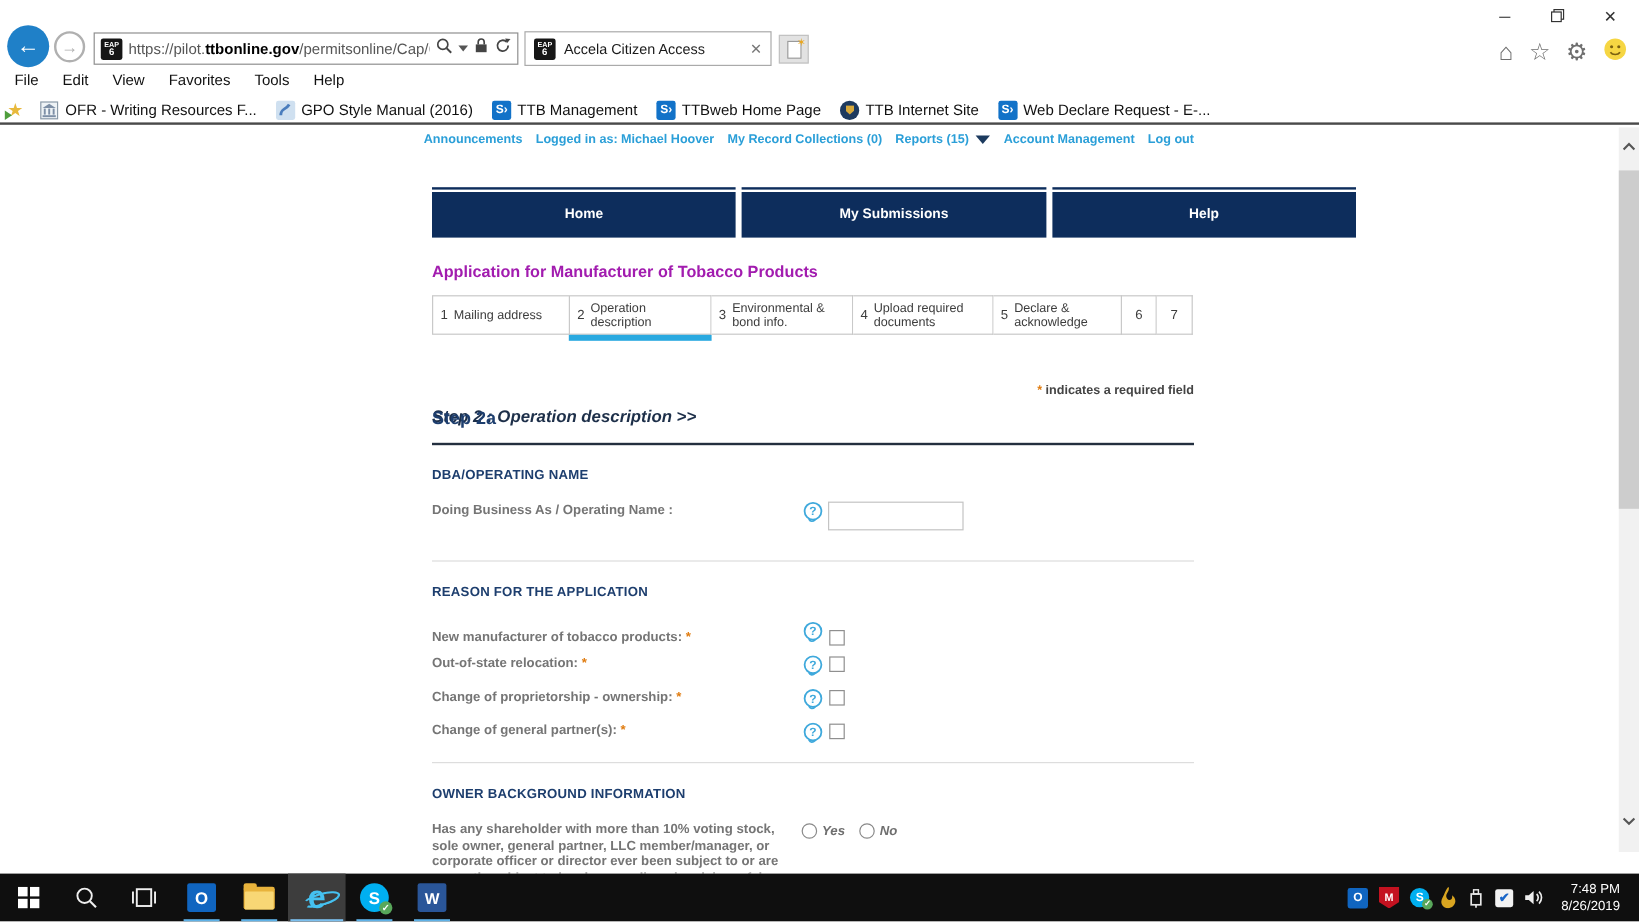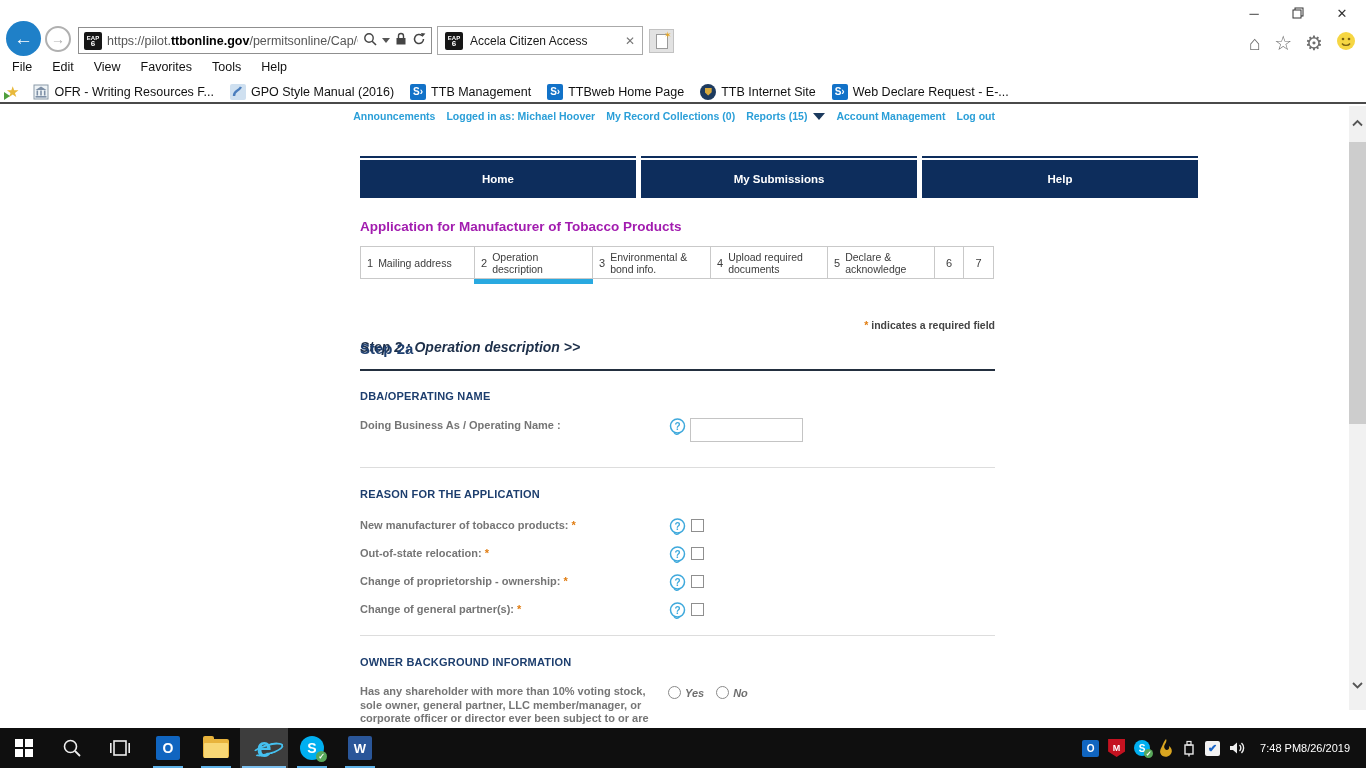--- a/index.html
+++ b/index.html
@@ -38,21 +38,21 @@
   .sp-icon { background:#1272c8; border-radius:2px; color:#fff; font-size:10px; font-weight:bold; }
   .ttb-icon { background:#1d3a5f; border-radius:50%; }
   .ttb-icon i { display:block; width:7px; height:8px; background:#d7a93c; clip-path:polygon(0 0,100% 0,100% 60%,50% 100%,0 60%); }
   .gpo-icon { background:#cfe0f0; border-radius:2px; }
 
   
   .page { position:absolute; top:106px; left:0; width:1366px; height:622px; background:#fff; overflow:hidden; }
   .header-links { position:absolute; top:4px; left:360px; width:635px; display:flex; justify-content:flex-end; align-items:center; gap:11px; font-size:10.5px; font-weight:bold; color:#2b9fd8; white-space:nowrap; }
   .hl { display:flex; align-items:center; gap:3px; }
   .tri-down { width:0; height:0; border-left:6px solid transparent; border-right:6px solid transparent; border-top:7px solid #1c3a5e; margin-left:3px; }
-  .nav-row { position:absolute; top:54px; left:360px; width:838px; display:flex; gap:5px; }
+  .nav-row { position:absolute; top:54px; left:360px; width:770px; display:flex; gap:5px; }
   .nav-btn { flex:1; height:38px; background:#0d2d5c; color:#fff; font-size:11.5px; font-weight:bold; display:flex; align-items:center; justify-content:center; position:relative; border:none; font-family:inherit; }
   .nav-btn::before { content:""; position:absolute; top:-4px; left:0; right:0; height:2px; background:#0d2d5c; }
   .page-title { position:absolute; top:113px; left:360px; font-size:13.5px; font-weight:bold; color:#a21caf; }
   .steps-row { position:absolute; top:140px; left:360px; display:flex; height:33px; }
   .step-tab { border:1px solid #c9c9c9; border-left:none; display:flex; align-items:center; gap:5px; padding:2px 6px; font-size:10.5px; color:#3c3c3c; position:relative; background:#fff; }
   .step-tab:first-child { border-left:1px solid #c9c9c9; }
   .step-tab:nth-child(1){ width:115px; } .step-tab:nth-child(2){ width:118px; }
   .step-tab:nth-child(3){ width:118px; } .step-tab:nth-child(4){ width:117px; }
   .step-tab:nth-child(5){ width:107px; }
   .step-tab:nth-child(6){ width:29px; justify-content:center; padding:0; }
@@ -99,21 +99,21 @@
   .folder .back { position:absolute; inset:0; background:#e8b33c; border-radius:2px; }
   .folder .tabp { position:absolute; top:-3px; left:0; width:11px; height:5px; background:#e8b33c; border-radius:2px 2px 0 0; }
   .folder .front { position:absolute; left:1px; top:4px; right:1px; bottom:0; background:#f8d775; border-radius:1px; }
   .tray { margin-left:auto; display:flex; align-items:center; gap:9px; padding-right:10px; }
   .tray-ic { display:flex; align-items:center; justify-content:center; }
   .sq16 { width:17px; height:17px; border-radius:2px; color:#fff; font-size:10px; font-weight:bold; display:flex; align-items:center; justify-content:center; }
   .mcafee { width:17px; height:18px; background:#c41220; clip-path:polygon(0 0,100% 0,100% 70%,50% 100%,0 70%); color:#fff; font-size:9px; font-weight:bold; display:flex; align-items:center; justify-content:center; }
   .skype-s { width:16px; height:16px; border-radius:50%; background:#00aff0; color:#fff; font-size:10px; font-weight:bold; display:flex; align-items:center; justify-content:center; position:relative; }
   .skype-s .skype-badge { width:9px; height:9px; font-size:7px; line-height:9px; }
   .sync { width:15px; height:15px; background:#f2f2f2; border-radius:2px; color:#1a66c8; font-size:11px; font-weight:bold; display:flex; align-items:center; justify-content:center; }
-  .clock { display:flex; flex-direction:row; align-items:flex-end; justify-content:center; color:#fff; font-size:11px; line-height:14px; padding:0 6px 0 4px; }
+  .clock { display:flex; flex-direction:column; align-items:flex-end; justify-content:center; color:#fff; font-size:11px; line-height:14px; padding:0 6px 0 4px; }
 </style>
 </head>
 <body>
 
 <div class="chrome">
   <div class="win-controls">
     <div class="win-btn">─</div>
     <div class="win-btn">
       <svg width="12" height="12" viewBox="0 0 12 12">
           <rect x="3" y="1" width="8" height="8" fill="none" stroke="#333"></rect>
@@ -299,21 +299,21 @@
           <circle cx="8.5" cy="8" r="7" fill="#fff" stroke="#3fa9dc" stroke-width="1.5"></circle>
           <text x="8.5" y="11.5" text-anchor="middle" font-size="10" font-weight="bold" fill="#3fa9dc">?</text>
           <path d="M5 14.5 Q7 18 10.5 15" fill="none" stroke="#3fa9dc" stroke-width="1.4"></path>
         </svg></span>
     <input class="text-input" type="text" value="" style="">
   </div>
   <div class="divider" style="top:361px;"></div>
 
   <div class="sec-title" style="top:382px;">REASON FOR THE APPLICATION</div>
 
-  <div class="field-row" style="top:412px;">
+  <div class="field-row" style="top:412px;align-items:flex-end;">
     <span class="field-label"><span>New manufacturer of tobacco products:</span> <span class="req-mark">*</span></span>
     <span class="help-wrap"><svg width="17" height="20" viewBox="0 0 17 20">
           <circle cx="8.5" cy="8" r="7" fill="#fff" stroke="#3fa9dc" stroke-width="1.5"></circle>
           <text x="8.5" y="11.5" text-anchor="middle" font-size="10" font-weight="bold" fill="#3fa9dc">?</text>
           <path d="M5 14.5 Q7 18 10.5 15" fill="none" stroke="#3fa9dc" stroke-width="1.4"></path>
         </svg></span>
     <span class="checkbox"></span>
   </div>
   <div class="field-row" style="top:440px;">
     <span class="field-label"><span>Out-of-state relocation:</span> <span class="req-mark">*</span></span>

